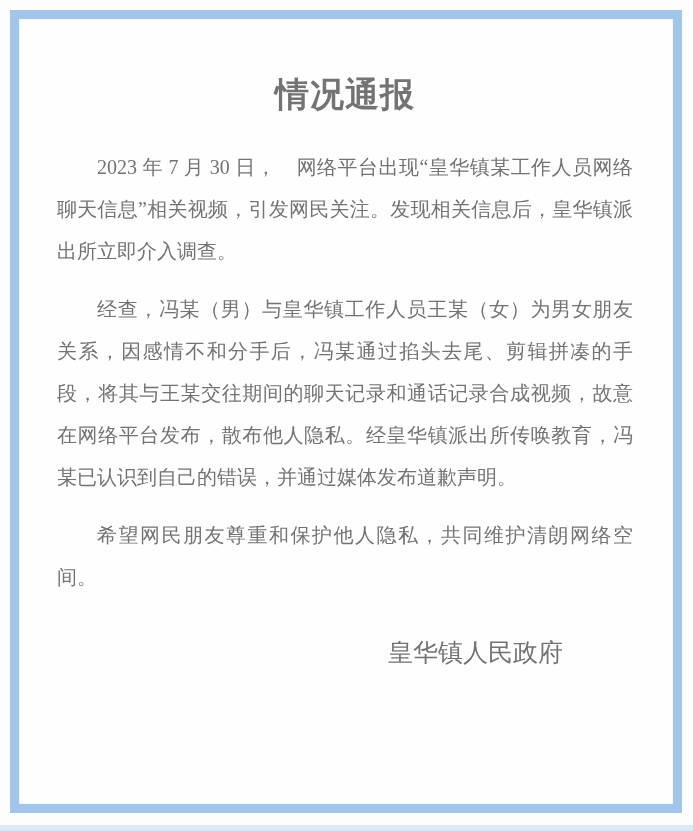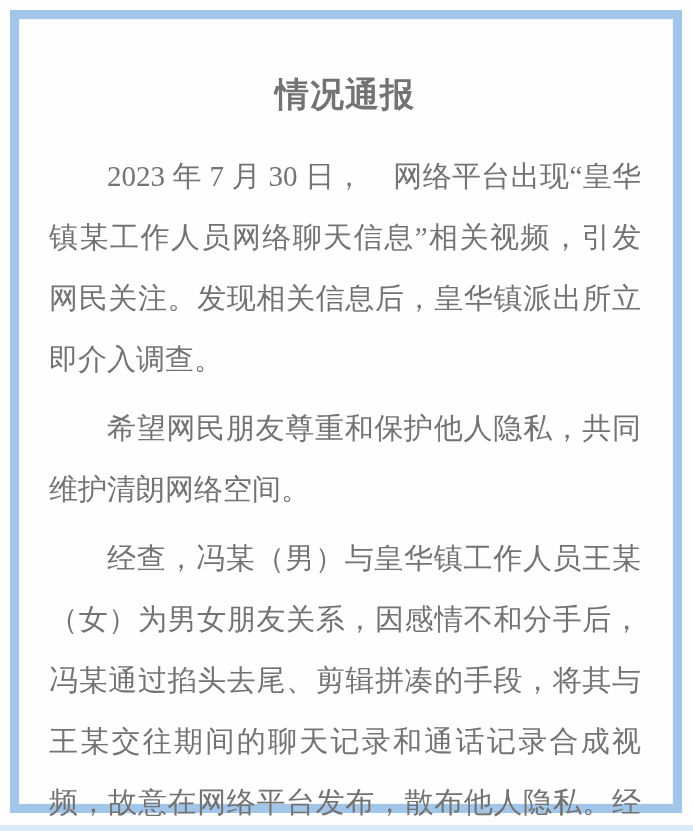--- a/index.html
+++ b/index.html
@@ -33,23 +33,23 @@
   .notice-title {
     font-family: "Liberation Sans", "DejaVu Sans", sans-serif;
     font-weight: 700;
     font-size: 34px;
     line-height: 1.25;
     text-align: center;
     margin: 0 0 30px 0;
     letter-spacing: 1px;
   }
   .body-text p {
-    margin: 8px;
-    font-size: 29px;
-    line-height: 61px;
+    margin: 16px;
+    font-size: 20px;
+    line-height: 42px;
     text-align: justify;
     text-indent: 2em;
     letter-spacing: 0;
   }
   .sign-block {
     width: fit-content;
     margin: 32px 86px 0 auto;
     text-align: center;
     font-size: 25px;
     line-height: 46px;
@@ -68,22 +68,22 @@
 </style>
 </head>
 <body>
 
 <div class="page">
   <div class="doc-frame">
     <div class="doc-content">
       <h1 class="notice-title">情况通报</h1>
       <div class="body-text">
           <p class="notice-paragraph">2023 年 7 月 30 日，　网络平台出现“皇华镇某工作人员网络聊天信息”相关视频，引发网民关注。发现相关信息后，皇华镇派出所立即介入调查。</p>
+          <p class="notice-paragraph">经查，冯某（男）与皇华镇工作人员王某（女）为男女朋友关系，因感情不和分手后，冯某通过掐头去尾、剪辑拼凑的手段，将其与王某交往期间的聊天记录和通话记录合成视频，故意在网络平台发布，散布他人隐私。经皇华镇派出所传唤教育，冯某已认识到自己的错误，并通过媒体发布道歉声明。</p>
           <p class="notice-paragraph">希望网民朋友尊重和保护他人隐私，共同维护清朗网络空间。</p>
-          <p class="notice-paragraph">经查，冯某（男）与皇华镇工作人员王某（女）为男女朋友关系，因感情不和分手后，冯某通过掐头去尾、剪辑拼凑的手段，将其与王某交往期间的聊天记录和通话记录合成视频，故意在网络平台发布，散布他人隐私。经皇华镇派出所传唤教育，冯某已认识到自己的错误，并通过媒体发布道歉声明。</p>
         </div>
       <div class="sign-block">
         <div>皇华镇人民政府</div>
       </div>
     </div>
   </div>
   <div class="bottom-strip"></div>
 </div>
 
 </body></html>

